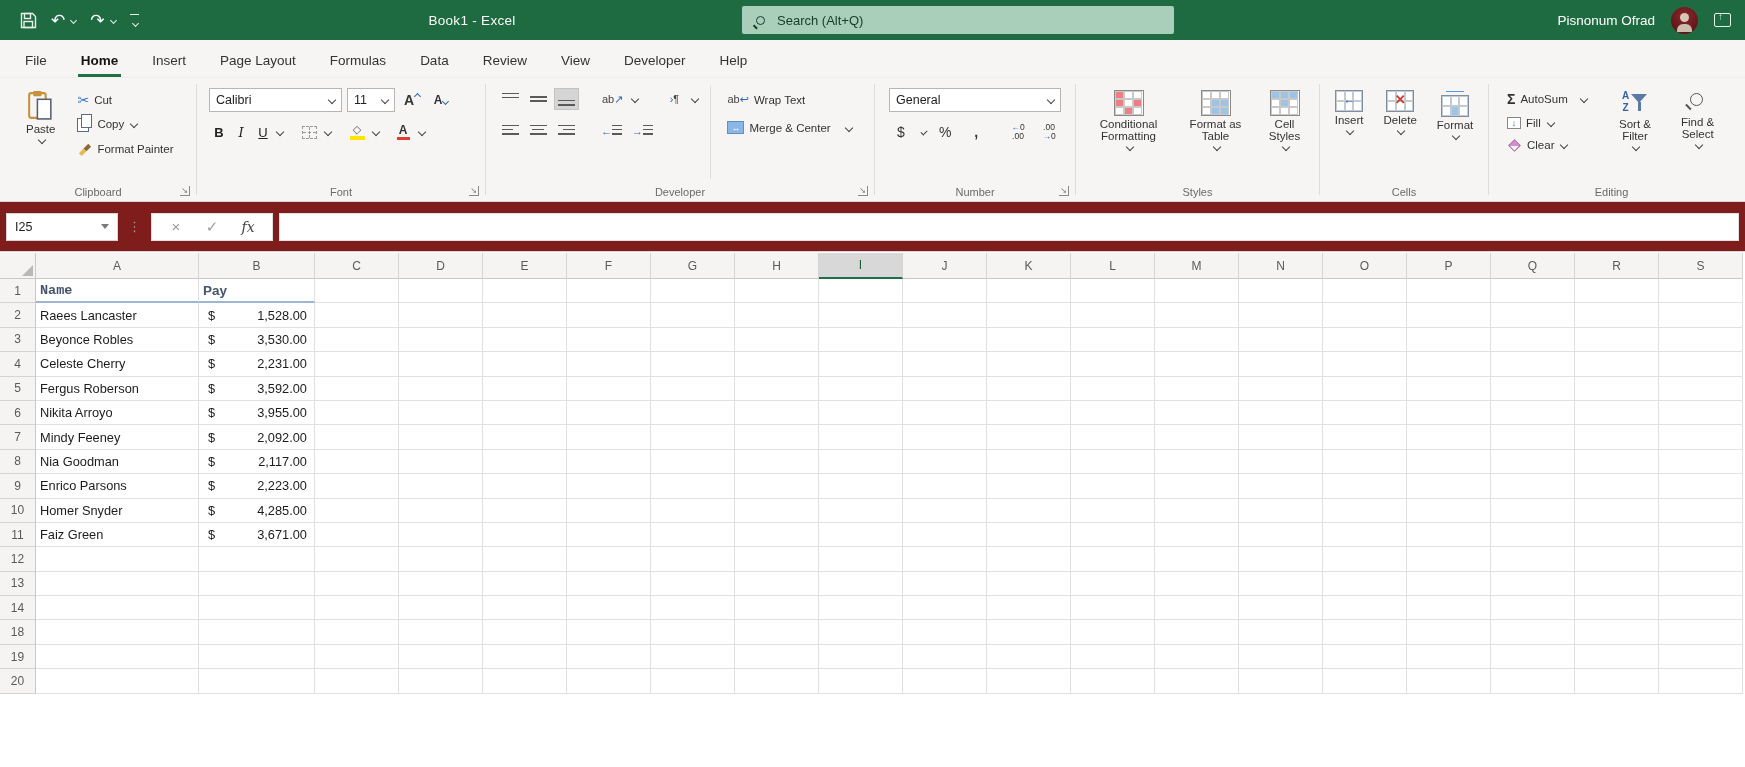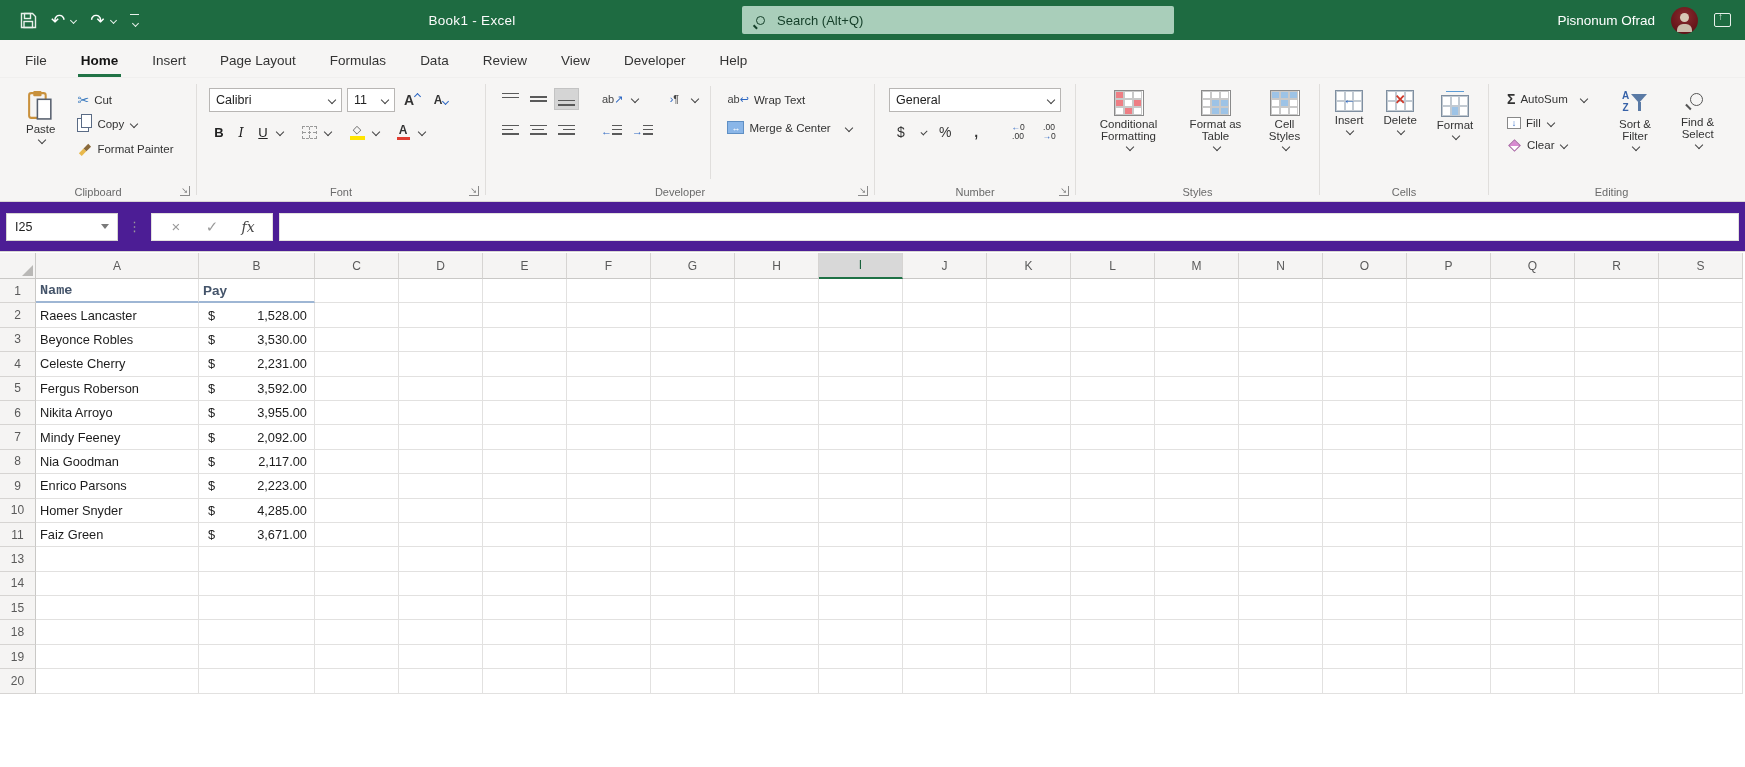--- a/index.html
+++ b/index.html
@@ -100,21 +100,21 @@
   .fill-ic { width:14px; height:12px; border:1px solid #888; color:#2b66c2; font-size:9px; display:flex; align-items:center; justify-content:center; background:#fff; }
   .clear-ic { width:9px; height:9px; transform:rotate(45deg); background:linear-gradient(135deg,#d98ad1 55%,#fff 55%); border:1px solid #a55fa0; margin:0 3px; }
   .sort-ic { position:relative; width:26px; height:26px; }
   .sort-ic .az { position:absolute; left:0; top:0; font-size:10px; font-weight:bold; color:#3762a8; line-height:1.2; }
   .sort-ic .funnel { position:absolute; right:1px; top:4px; width:0; height:0; border-left:8px solid transparent; border-right:8px solid transparent; border-top:9px solid #5a7aa5; }
   .sort-ic .funnel::after { content:""; position:absolute; left:-1.5px; top:-1px; width:3px; height:9px; background:#5a7aa5; }
   .find-ic { width:13px; height:13px; border:1.7px solid #555; border-radius:50%; position:relative; margin:3px 6px 8px 3px; }
   .find-ic::after { content:""; position:absolute; width:7px; height:1.7px; background:#555; transform:rotate(45deg); left:-6px; top:12px; }
 
   
-  .fbar { height:50px; background:#4c1d95; display:flex; align-items:center; padding:0 6px; gap:6px; border-bottom:1px solid #d8d6d4; }
+  .fbar { height:50px; background:#7f1d1d; display:flex; align-items:center; padding:0 6px; gap:6px; border-bottom:1px solid #d8d6d4; }
   .namebox { width:112px; height:28px; background:#fff; border:1px solid #d6d4d2; display:flex; align-items:center; justify-content:space-between; padding:0 8px; font-size:12.5px; color:#222; }
   .tri-down { width:0; height:0; border-left:4px solid transparent; border-right:4px solid transparent; border-top:5px solid #7a7a7a; }
   .vdots { color:#9a9a9a; font-size:13px; letter-spacing:0; padding:0 4px; }
   .fx-btns { height:28px; background:#fff; border:1px solid #e2e0de; display:flex; align-items:center; padding:0 6px; gap:0; }
   .fx-btn { width:36px; text-align:center; color:#9a9a9a; font-size:15px; cursor:default; }
   .fx-btn.fx { font-family:"DejaVu Serif", serif; font-style:italic; font-size:14px; color:#444; }
   .finput { flex:1; height:28px; background:#fff; border:1px solid #e2e0de; font-size:12.5px; padding:0 6px; color:#222; outline:none; }
 
   
   .grid { position:absolute; left:0; right:0; bottom:0; top:253px; overflow:hidden; background:#fff; }
@@ -830,20 +830,42 @@
         <div class="cell" style="width: 84px;"></div>
         <div class="cell" style="width: 84px;"></div>
         <div class="cell" style="width: 84px;"></div>
         <div class="cell" style="width: 84px;"></div>
         <div class="cell" style="width: 84px;"></div>
         <div class="cell" style="width: 84px;"></div>
         <div class="cell" style="width: 84px;"></div>
         <div class="cell" style="width: 84px;"></div>
       </div>
       <div class="grow">
+        <div class="rowhdr">12</div>
+        <div class="cell" style="width: 163px;"></div>
+        <div class="cell" style="width: 116px;"></div>
+        <div class="cell" style="width: 84px;"></div>
+        <div class="cell" style="width: 84px;"></div>
+        <div class="cell" style="width: 84px;"></div>
+        <div class="cell" style="width: 84px;"></div>
+        <div class="cell" style="width: 84px;"></div>
+        <div class="cell" style="width: 84px;"></div>
+        <div class="cell" style="width: 84px;"></div>
+        <div class="cell" style="width: 84px;"></div>
+        <div class="cell" style="width: 84px;"></div>
+        <div class="cell" style="width: 84px;"></div>
+        <div class="cell" style="width: 84px;"></div>
+        <div class="cell" style="width: 84px;"></div>
+        <div class="cell" style="width: 84px;"></div>
+        <div class="cell" style="width: 84px;"></div>
+        <div class="cell" style="width: 84px;"></div>
+        <div class="cell" style="width: 84px;"></div>
+        <div class="cell" style="width: 84px;"></div>
+      </div>
+      <div class="grow">
         <div class="rowhdr">13</div>
         <div class="cell" style="width: 163px;"></div>
         <div class="cell" style="width: 116px;"></div>
         <div class="cell" style="width: 84px;"></div>
         <div class="cell" style="width: 84px;"></div>
         <div class="cell" style="width: 84px;"></div>
         <div class="cell" style="width: 84px;"></div>
         <div class="cell" style="width: 84px;"></div>
         <div class="cell" style="width: 84px;"></div>
         <div class="cell" style="width: 84px;"></div>
@@ -874,42 +896,20 @@
         <div class="cell" style="width: 84px;"></div>
         <div class="cell" style="width: 84px;"></div>
         <div class="cell" style="width: 84px;"></div>
         <div class="cell" style="width: 84px;"></div>
         <div class="cell" style="width: 84px;"></div>
         <div class="cell" style="width: 84px;"></div>
         <div class="cell" style="width: 84px;"></div>
         <div class="cell" style="width: 84px;"></div>
       </div>
       <div class="grow">
-        <div class="rowhdr">15</div>
-        <div class="cell" style="width: 163px;"></div>
-        <div class="cell" style="width: 116px;"></div>
-        <div class="cell" style="width: 84px;"></div>
-        <div class="cell" style="width: 84px;"></div>
-        <div class="cell" style="width: 84px;"></div>
-        <div class="cell" style="width: 84px;"></div>
-        <div class="cell" style="width: 84px;"></div>
-        <div class="cell" style="width: 84px;"></div>
-        <div class="cell" style="width: 84px;"></div>
-        <div class="cell" style="width: 84px;"></div>
-        <div class="cell" style="width: 84px;"></div>
-        <div class="cell" style="width: 84px;"></div>
-        <div class="cell" style="width: 84px;"></div>
-        <div class="cell" style="width: 84px;"></div>
-        <div class="cell" style="width: 84px;"></div>
-        <div class="cell" style="width: 84px;"></div>
-        <div class="cell" style="width: 84px;"></div>
-        <div class="cell" style="width: 84px;"></div>
-        <div class="cell" style="width: 84px;"></div>
-      </div>
-      <div class="grow">
         <div class="rowhdr">18</div>
         <div class="cell" style="width: 163px;"></div>
         <div class="cell" style="width: 116px;"></div>
         <div class="cell" style="width: 84px;"></div>
         <div class="cell" style="width: 84px;"></div>
         <div class="cell" style="width: 84px;"></div>
         <div class="cell" style="width: 84px;"></div>
         <div class="cell" style="width: 84px;"></div>
         <div class="cell" style="width: 84px;"></div>
         <div class="cell" style="width: 84px;"></div>

